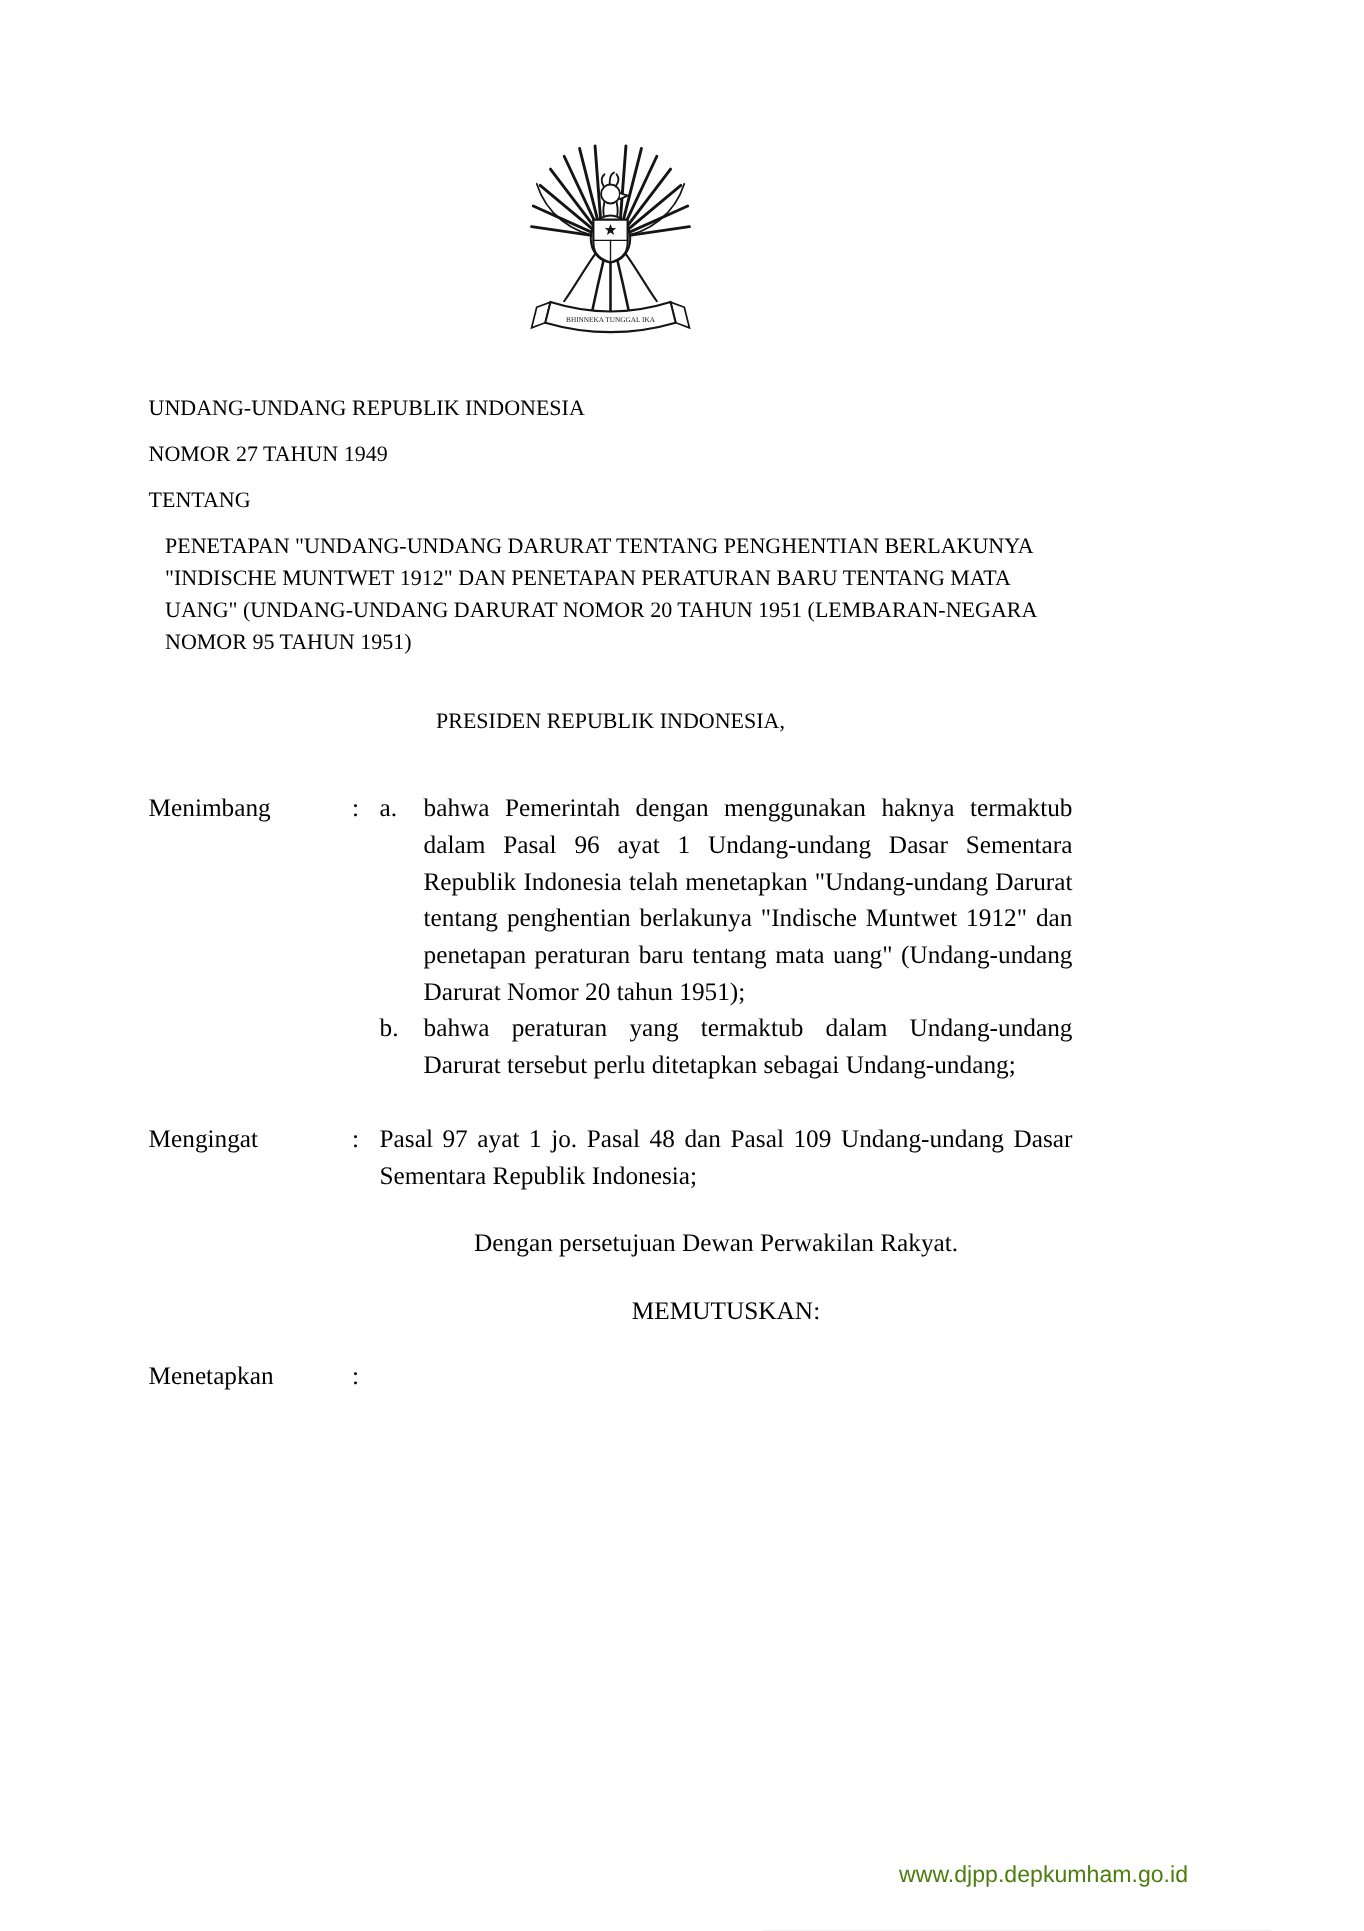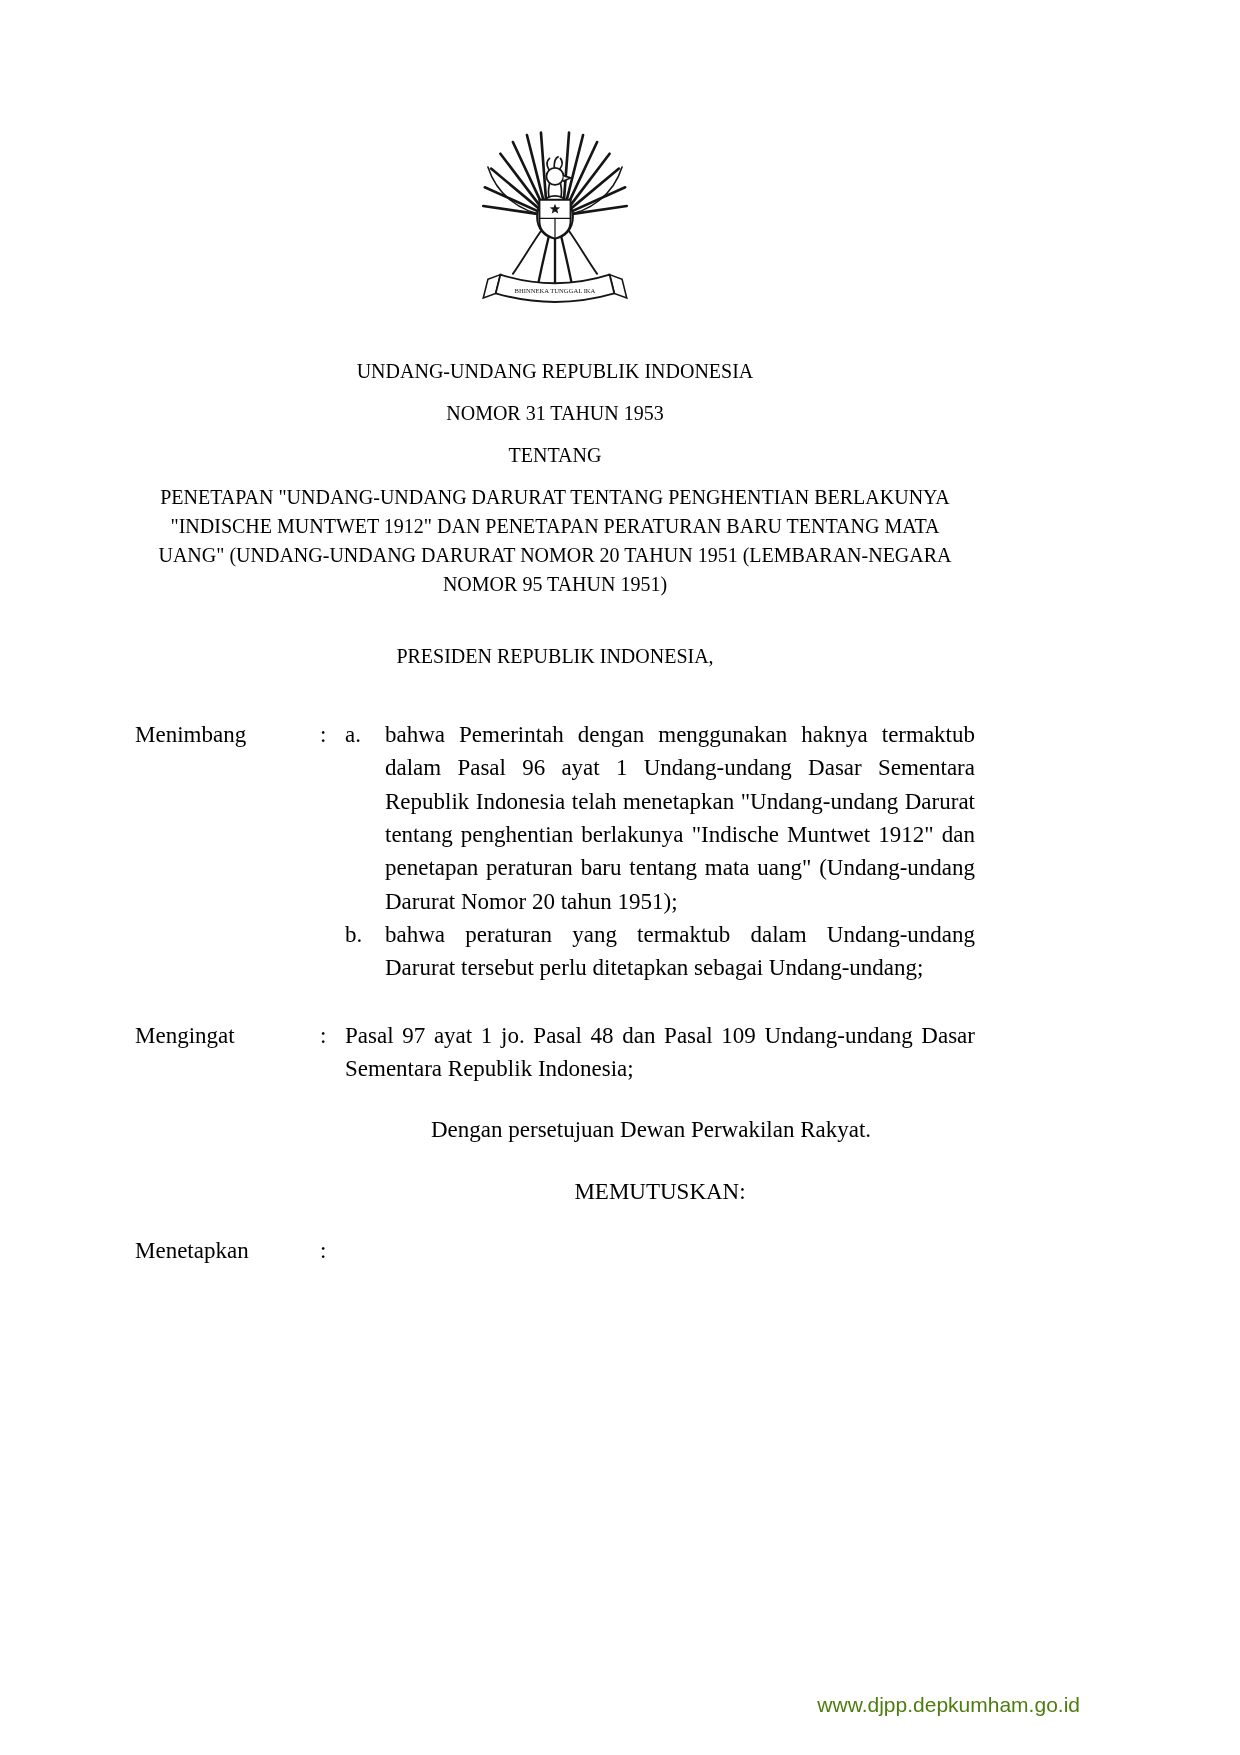--- a/index.html
+++ b/index.html
@@ -6,21 +6,21 @@
   .page{
     width:1240px;height:1755px;margin:0 auto;background:#ffffff;
     position:relative;box-sizing:border-box;
     padding:128px 265px 0 135px;
     font-family:"Liberation Serif",serif;color:#000;
   }
   
   .emblem-wrap{display:flex;justify-content:center;margin-bottom:34px;}
   .emblem-wrap svg{display:block;}
   
-  .heading{text-align:center;font-size:20px;line-height:1.45;}
+  .heading{text-align:left;font-size:20px;line-height:1.45;}
   .h-line{margin:0 0 13px 0;}
   .h-block{margin:0 auto 13px auto;max-width:810px;}
   
   .salutation{text-align:center;font-size:20px;margin-top:46px;}
   
   .row{display:flex;font-size:23px;line-height:1.45;}
   .row .label{width:185px;flex-shrink:0;}
   .row .colon{width:25px;flex-shrink:0;}
   .row .content{flex:1;}
   .item{display:flex;}
@@ -105,21 +105,21 @@
           <path d="M186,194 L170,188 L176,212 L192,218 Z" fill="#fff" stroke-width="2"></path>
           <path d="M30,188 Q100,210 170,188 L176,212 Q100,234 24,212 Z" fill="#fff" stroke-width="2.4"></path>
         </g>
       </g>
       <text x="100" y="211" text-anchor="middle" font-size="8.5" font-family="Liberation Serif, serif" fill="#151515">BHINNEKA TUNGGAL IKA</text>
     </svg>
   </div>
 
   <div class="heading">
     <div class="h-line">UNDANG-UNDANG REPUBLIK INDONESIA</div>
-    <div class="h-line">NOMOR 31 TAHUN 1953</div>
+    <div class="h-line">NOMOR 27 TAHUN 1949</div>
     <div class="h-line">TENTANG</div>
     <div class="h-line h-block">PENETAPAN "UNDANG-UNDANG DARURAT TENTANG PENGHENTIAN BERLAKUNYA "INDISCHE MUNTWET 1912" DAN PENETAPAN PERATURAN BARU TENTANG MATA UANG" (UNDANG-UNDANG DARURAT NOMOR 20 TAHUN 1951 (LEMBARAN-NEGARA NOMOR 95 TAHUN 1951)</div>
   </div>
 
   <div class="salutation">PRESIDEN REPUBLIK INDONESIA,</div>
 
   <div class="row row-menimbang">
     <div class="label">Menimbang</div>
     <div class="colon">:</div>
     <div class="content">

